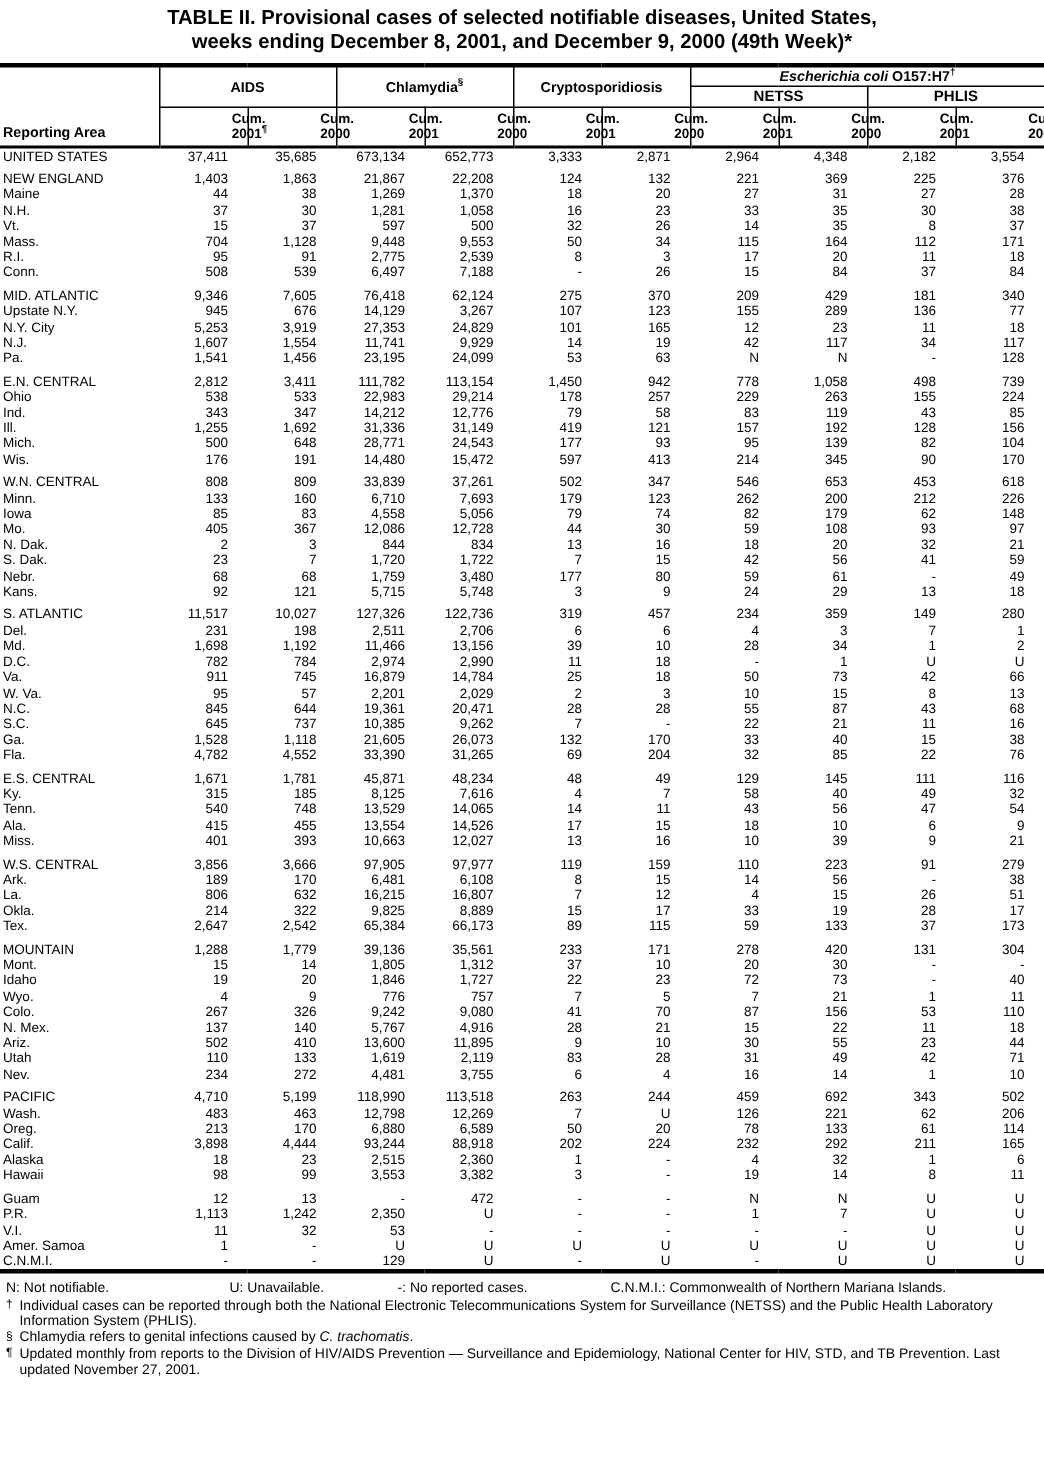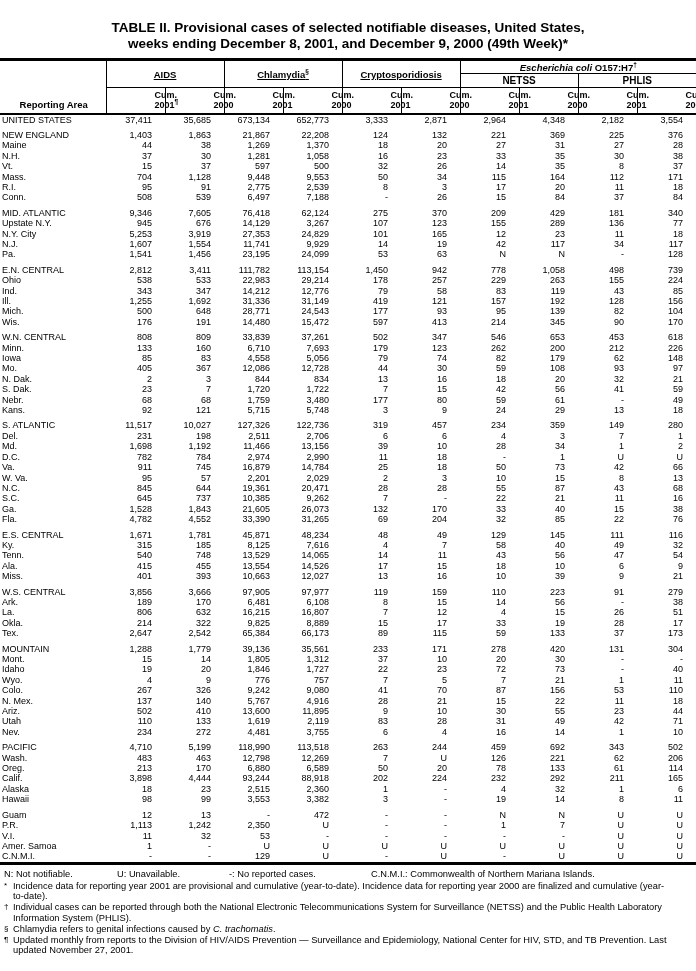--- a/index.html
+++ b/index.html
@@ -1,47 +1,47 @@
 <!DOCTYPE html>
 <html><head>
 <meta charset="utf-8">
 <style>
   * { margin: 0; padding: 0; box-sizing: border-box; }
   html, body { background: #ffffff; }
   .page {
     width: 696px; height: 971px; background: #ffffff; color: #000;
     font-family: "Liberation Sans", sans-serif; overflow: hidden;
   }
-  .title { text-align: center; font-weight: bold; font-size: 13.5px; line-height: 16px; padding-top: 20px; }
+  .title { text-align: center; font-weight: bold; font-size: 13.5px; line-height: 16px; padding-top: 4px; }
   table.data-table { border-collapse: collapse; table-layout: fixed; width: 696px; margin-top: 6px;
     border-top: 3px solid #000; border-bottom: 3px solid #000; }
   col.c-area { width: 106px; }
   col.c-num { width: 59px; }
   thead th { font-weight: bold; padding: 0; }
-  .ra { text-align: center; vertical-align: bottom; font-size: 9.5px;
+  .ra { text-align: left; vertical-align: bottom; font-size: 9.5px;
         border-right: 1px solid #000; border-bottom: 2px solid #000; padding: 0 0 3px 2px; }
   tr.h1 .grp { font-size: 9.5px; text-align: center; vertical-align: middle;
-        border-left: 1px solid #000; border-right: 1px solid #000; border-bottom: 1px solid #000; text-decoration: underline; }
+        border-left: 1px solid #000; border-right: 1px solid #000; border-bottom: 1px solid #000; }
   tr.h1 .ecoli-title { font-size: 9.5px; text-align: center; height: 14px;
         border-left: 1px solid #000; border-bottom: 1px solid #000; }
   tr.h2 .subgrp { font-size: 10px; text-align: center; height: 14px;
         border-left: 1px solid #000; border-right: 1px solid #000; border-bottom: 1px solid #000; }
   tr.h2 .subgrp:last-child { border-right: none; }
   tr.h3 th { font-size: 9px; text-align: center; vertical-align: bottom; padding-bottom: 3px; height: 26px;
         border-left: 1px solid #000; border-right: 1px solid #000; border-bottom: 2px solid #000; padding-left: 48px; }
   tr.h3 th:last-child { border-right: none; }
   .cl { display: block; line-height: 10px; }
   .sup { font-size: 6.5px; vertical-align: super; line-height: 0; }
   tbody td { font-size: 9px; line-height: 10.4px; text-align: right; padding: 0 13px 0 0; white-space: nowrap; }
   tbody td.area { text-align: left; padding: 0 0 0 2px; }
   tr.gap td { height: 5px; padding: 0; line-height: 5px; }
   .footnotes { margin-top: 4px; font-size: 9.3px; line-height: 10.8px; padding: 0 22px 0 4px; }
   .legend { display: flex; margin-bottom: 1px; }
   .legend span:nth-child(1) { width: 113px; }
-  .legend span:nth-child(2) { width: 112px; }
+  .legend span:nth-child(2) { width: 112px; margin-left: 36px; }
   .legend span:nth-child(3) { width: 142px; }
   .fn { padding-left: 9px; text-indent: -9px; }
   .fn .marker { display: inline-block; text-indent: 0; width: 9px; font-size: 8px; vertical-align: top; }
   .it { font-style: italic; }
 </style>
 </head>
 <body>
 
 <div class="page">
 
@@ -586,21 +586,21 @@
           <td class="num">7</td>
           <td class="num">-</td>
           <td class="num">22</td>
           <td class="num">21</td>
           <td class="num">11</td>
           <td class="num">16</td>
         </tr>
         <tr>
           <td class="area">Ga.</td>
           <td class="num">1,528</td>
-          <td class="num">1,843</td>
+          <td class="num">1,118</td>
           <td class="num">21,605</td>
           <td class="num">26,073</td>
           <td class="num">132</td>
           <td class="num">170</td>
           <td class="num">33</td>
           <td class="num">40</td>
           <td class="num">15</td>
           <td class="num">38</td>
         </tr>
         <tr>
@@ -1024,19 +1024,18 @@
       </tbody>
   </table>
 
   <div class="footnotes">
     <div class="legend">
       <span>N: Not notifiable.</span>
       <span>U: Unavailable.</span>
       <span>-: No reported cases.</span>
       <span>C.N.M.I.: Commonwealth of Northern Mariana Islands.</span>
     </div>
-    <div class="fn"><span class="marker">*</span><span>Incidence data for reporting year 2001 are provisional and cumulative (year-to-date). Incidence data for reporting year 2000 are finalized and cumulative (year-to-date).</span></div>
     <div class="fn"><span class="marker">†</span><span>Individual cases can be reported through both the National Electronic Telecommunications System for Surveillance (NETSS) and the Public Health Laboratory Information System (PHLIS).</span></div>
     <div class="fn"><span class="marker">§</span><span>Chlamydia refers to genital infections caused by </span><span class="it">C. trachomatis</span><span>.</span></div>
     <div class="fn"><span class="marker">¶</span><span>Updated monthly from reports to the Division of HIV/AIDS Prevention — Surveillance and Epidemiology, National Center for HIV, STD, and TB Prevention. Last updated November 27, 2001.</span></div>
   </div>
 
 </div>
 
 </body></html>

